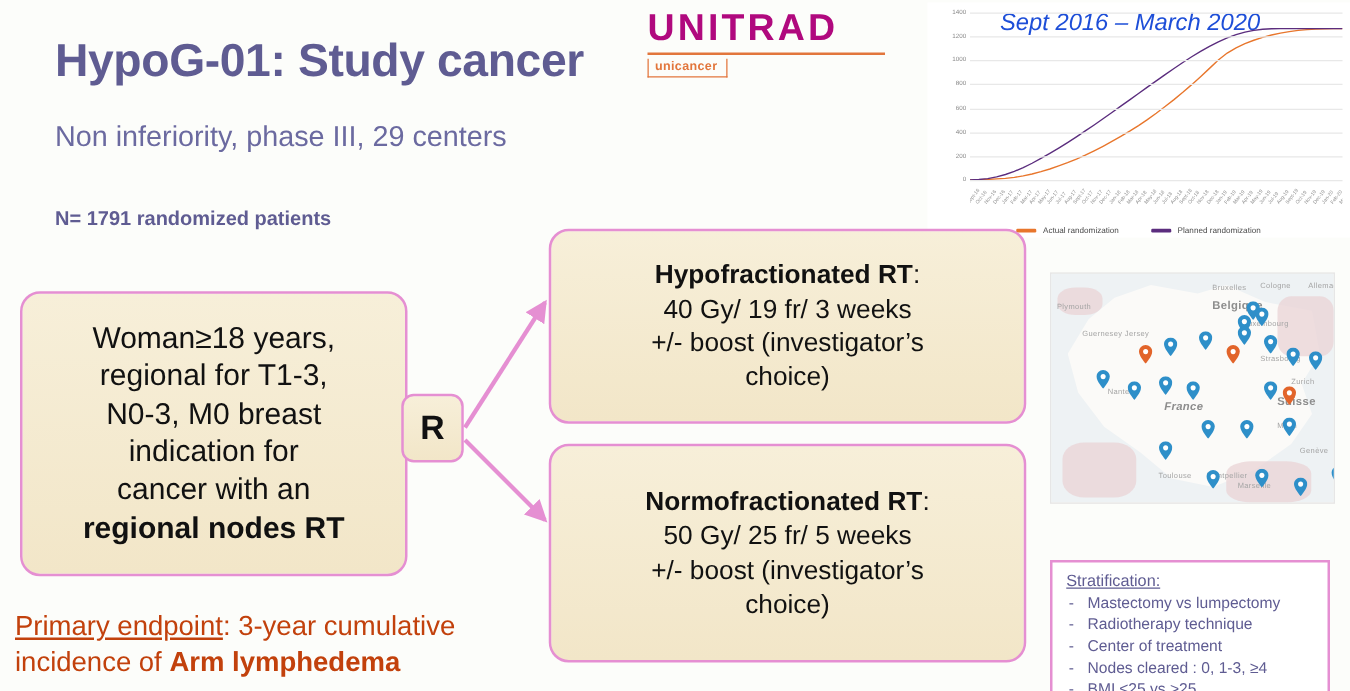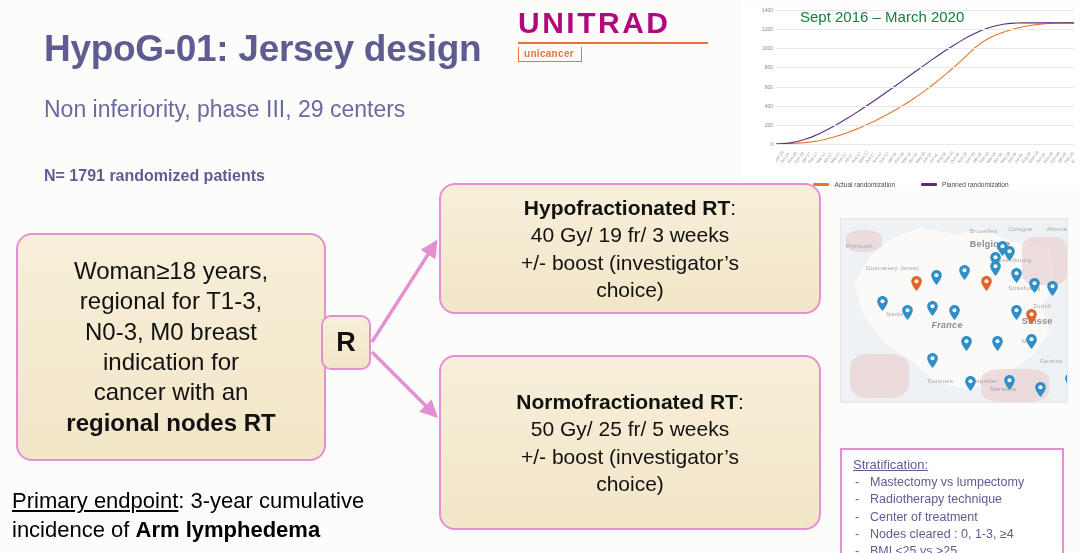--- a/index.html
+++ b/index.html
@@ -40,21 +40,21 @@
     letter-spacing:0.3px;
   }
 
   
   #accrual-chart {
     position:absolute; left:742px; top:2px; width:338px; height:188px;
     background:#ffffff;
   }
   #chart-title {
     position:absolute; left:58px; top:6px;
-    font-size:15px; color:#15803d; white-space:nowrap;
+    font-size:19px; color:#1d4ed8; white-space:nowrap;font-style:italic;
   }
   .plot-area { position:absolute; left:34px; top:8px; right:6px; bottom:46px; }
   .gridline { position:absolute; left:0; right:0; height:1px; background:#e8e8e8; }
   .ytick {
     position:absolute; right:100%; margin-right:3px;
     font-size:5px; color:#8a8a8a; transform:translateY(-50%);
     white-space:nowrap;
   }
   #chart-svg { position:absolute; inset:0; width:100%; height:100%; }
   .xtick-band {
@@ -110,32 +110,32 @@
     left:16px; top:233px; width:310px; height:228px;
     font-size:24px; line-height:1.27; padding:6px 14px;
   }
   #population-box .strong { font-weight:bold; }
   #randomization-box {
     left:321px; top:315px; width:50px; height:55px;
     border-radius:10px; border-width:2.5px;
     font-size:27px; font-weight:bold;
   }
   .arm-box { padding:6px 16px; font-size:21px; line-height:1.3; }
-  #arm-hypo { left:439px; top:183px; width:382px; height:131px; }
+  #arm-hypo { left:439px; top:183px; width:382px; height:156px; }
   #arm-normo { left:439px; top:355px; width:382px; height:175px; }
   .arm-title { font-weight:bold; }
   #flow-arrows {
     position:absolute; left:360px; top:180px; width:100px; height:360px;
     overflow:visible; pointer-events:none;
   }
 
   
   #primary-endpoint {
     position:absolute; left:12px; top:486px; width:440px;
-    font-size:22px; color:#000000; line-height:1.32;
+    font-size:22px; color:#c2410c; line-height:1.32;
   }
   #primary-endpoint .u { text-decoration:underline; }
   #primary-endpoint .b { font-weight:bold; }
 
   
   #stratification-box {
     position:absolute; left:840px; top:448px; width:224px; height:122px;
     background:#ffffff; border:2px solid #e58fd2;
     padding:7px 9px 4px 11px; color:#5f5c92;
   }
@@ -147,21 +147,21 @@
     font-size:12.5px; line-height:1.38; display:flex; gap:9px;
     padding-left:2px;
   }
   .strat-dash { width:6px; flex:none; }
 </style>
 </head>
 <body>
 
 <div class="slide">
 
-  <div id="page-title">HypoG-01: Jersey design</div>
+  <div id="page-title">HypoG-01: Study cancer</div>
   <div id="subtitle">Non inferiority, phase III, 29 centers</div>
   <div id="enrollment-note">N= 1791 randomized patients</div>
 
   <div id="unitrad-logo">
     <div class="logo-word">UNITRAD</div>
     <div class="logo-rule"></div>
     <div class="logo-sub-wrap">
       <span class="logo-sub">unicancer</span>
     </div>
   </div>

